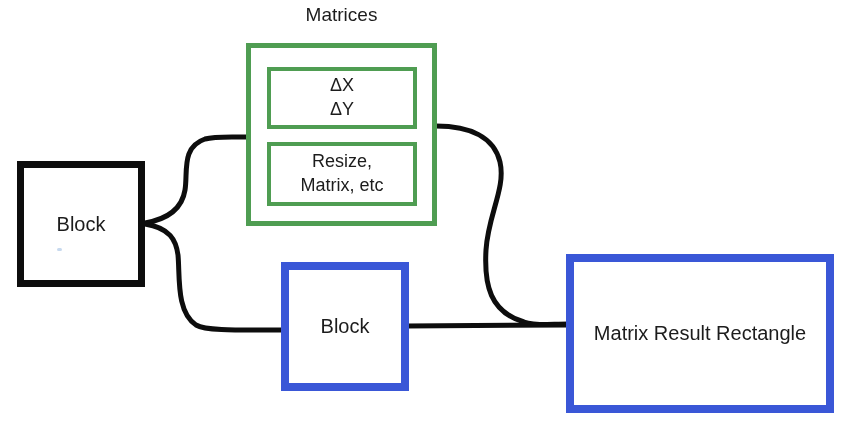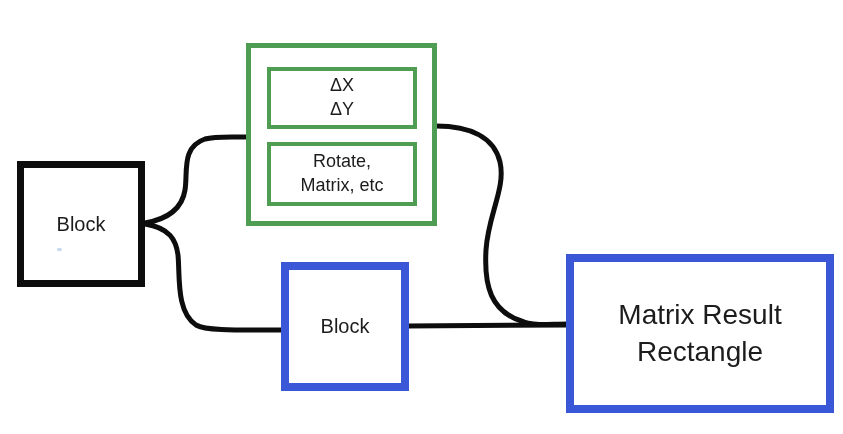--- a/index.html
+++ b/index.html
@@ -36,52 +36,53 @@
 
   .block-node{left:17px;top:161px;width:128px;height:126px;font-size:20px;}
   .matrices-group{left:246px;top:43px;width:191px;height:183px;}
   .matrices-title{
     position:absolute;left:246px;top:4px;width:191px;
     text-align:center;font-size:19px;color:var(--text);
   }
   .delta-box{left:16px;top:19px;width:150px;height:62px;font-size:18px;}
   .transform-box{left:16px;top:94px;width:150px;height:64px;font-size:18px;}
   .block-rectangle-node{left:281px;top:262px;width:128px;height:129px;font-size:20px;}
-  .matrix-result-node{left:566px;top:254px;width:268px;height:159px;font-size:28px;}
+  .matrix-result-node{left:566px;top:254px;width:268px;height:159px;font-size:20px;}
 
   .stray-mark{
     position:absolute;left:57px;top:248px;width:5px;height:3px;
     background:#b9d0ea;border-radius:2px;opacity:.8;
   }
   .txt-line{display:block;}
 </style>
 </head>
 <body>
 
 <div class="canvas">
 
   <svg class="connectors" viewBox="0 0 843 434" xmlns="http://www.w3.org/2000/svg">
     <path d="M 145 223 C 168 219 182 209 185 190 C 188 172 181 147 205 139 C 215 136 230 137 248 137"></path>
     <path d="M 145 224 C 170 228 176 240 178 255 C 180 276 176 312 196 325 C 206 331 240 330 283 330"></path>
     <path d="M 436 126 C 470 126 494 137 500 162 C 506 188 488 215 486 250 C 484 285 490 312 524 322 C 536 326 550 324 568 324"></path>
     <path d="M 407 326 L 568 325"></path>
   </svg>
 
+  <div class="matrices-title">Matrices</div>
 
   <div class="box box-black block-node">
     <span class="txt-line">Block</span>
   </div>
 
   <div class="box box-green-outer matrices-group">
     <div class="box box-green-inner delta-box">
       <span class="txt-line">ΔX</span>
       <span class="txt-line">ΔY</span>
     </div>
     <div class="box box-green-inner transform-box">
-      <span class="txt-line">Rotate,</span>
+      <span class="txt-line">Resize,</span>
       <span class="txt-line">Matrix, etc</span>
     </div>
   </div>
 
   <div class="box box-blue block-rectangle-node">
     <span class="txt-line">Block</span>
   </div>
 
   <div class="box box-blue matrix-result-node">
     <span class="txt-line">Matrix Result Rectangle</span>

